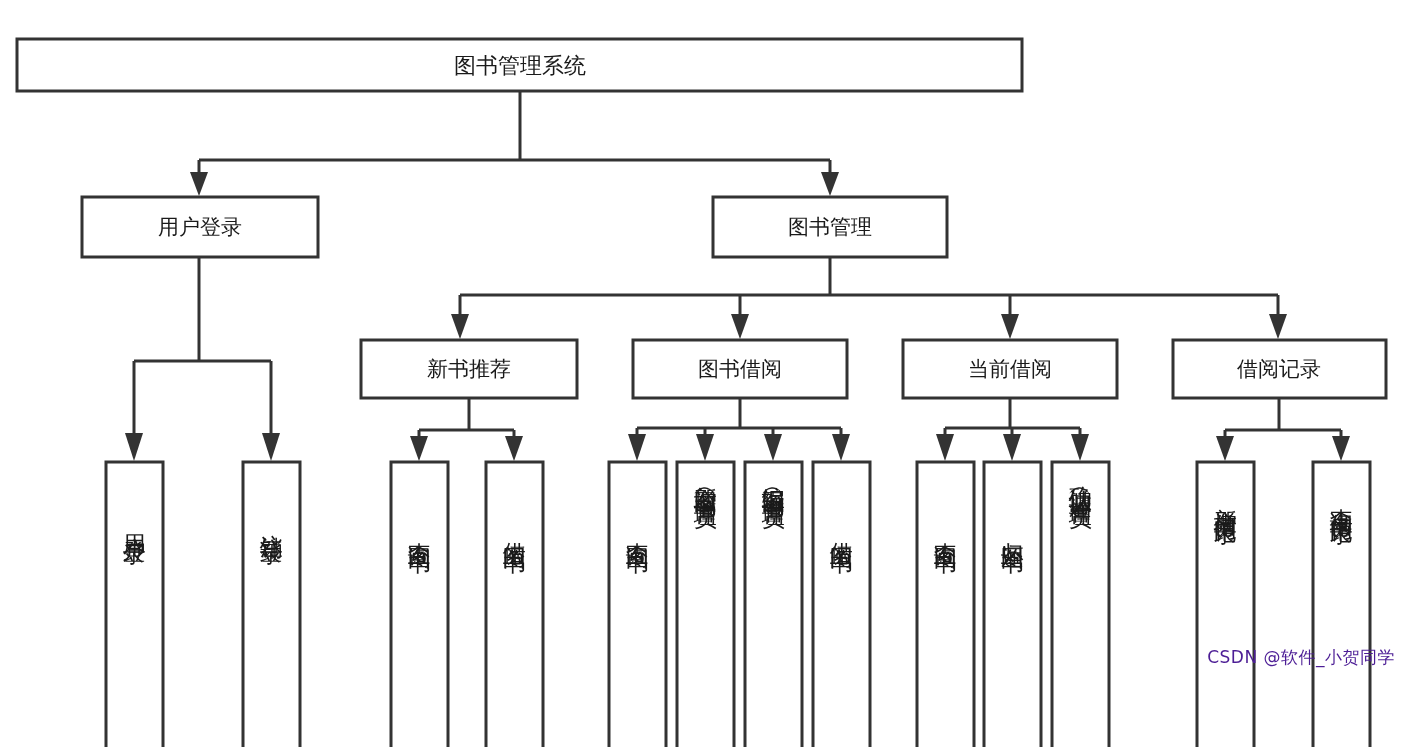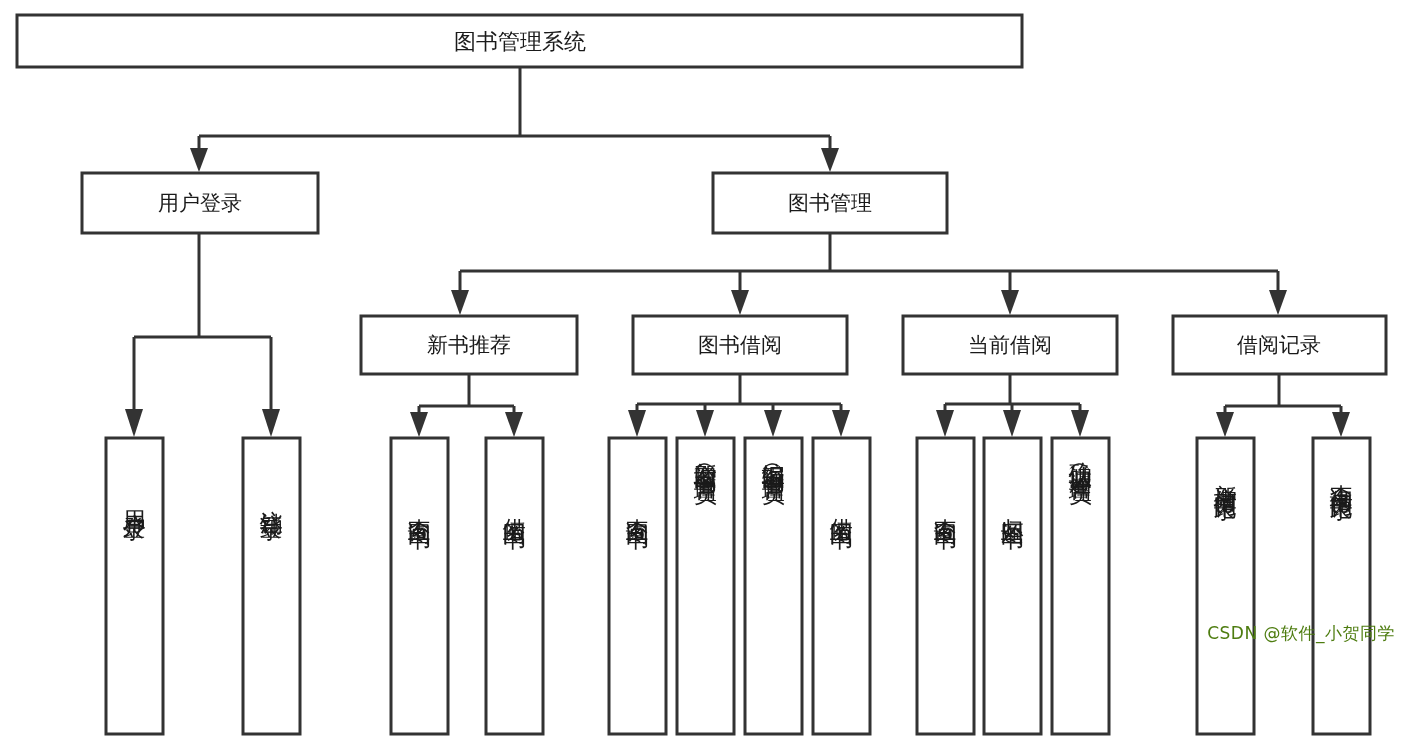--- a/index.html
+++ b/index.html
@@ -12,20 +12,21 @@
     width: 1405px;
     height: 747px;
     font-family: "DejaVu Sans", "Liberation Sans", sans-serif;
     overflow: hidden;
   }
   #diagram-root {
     position: relative;
     width: 1405px;
     height: 651px;
     background: #ffffff;
+    margin-top: 24px;
   }
   svg.diagram-canvas {
     position: absolute;
     left: 0;
     top: 0;
     width: 1405px;
     height: 747px;
     display: block;
   }
   .node-box {
@@ -74,21 +75,21 @@
     color: #1a1a1a;
     white-space: nowrap;
     text-align: start;
   }
   .watermark {
     position: absolute;
     right: 10px;
     bottom: 6px;
     font-family: "DejaVu Sans", "Liberation Sans", sans-serif;
     font-size: 17px;
-    color: #4d7c0f;
+    color: #4c1d95;
     white-space: nowrap;
     letter-spacing: 0.5px;
   }
 </style>
 </head>
 <body>
 
 <div id="diagram-root">
 
   <svg class="diagram-canvas" viewBox="0 0 1405 747" xmlns="http://www.w3.org/2000/svg">

